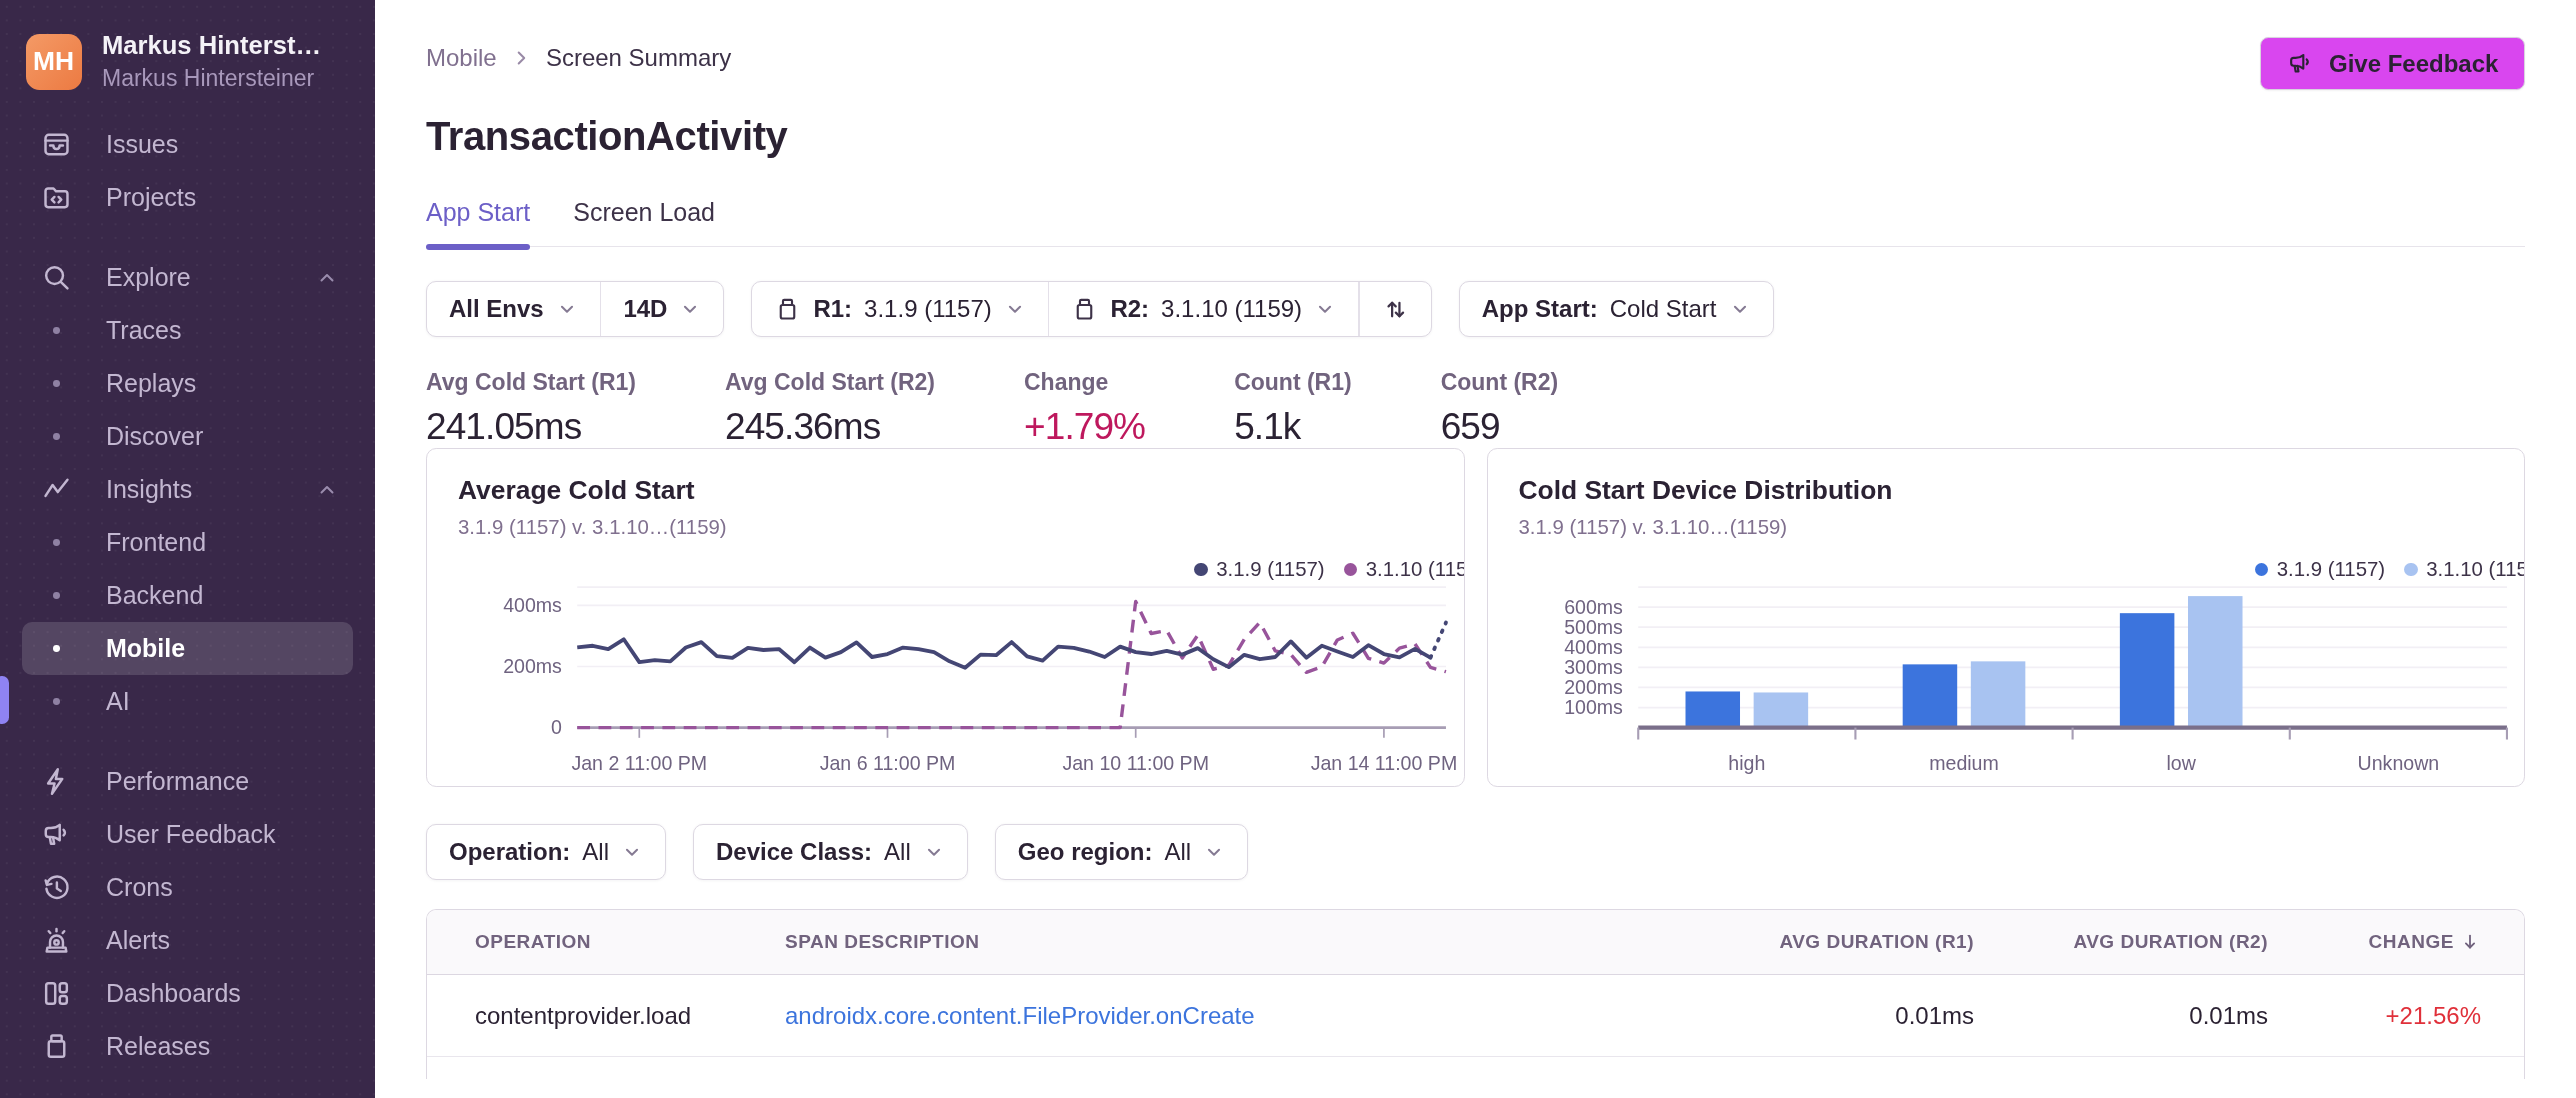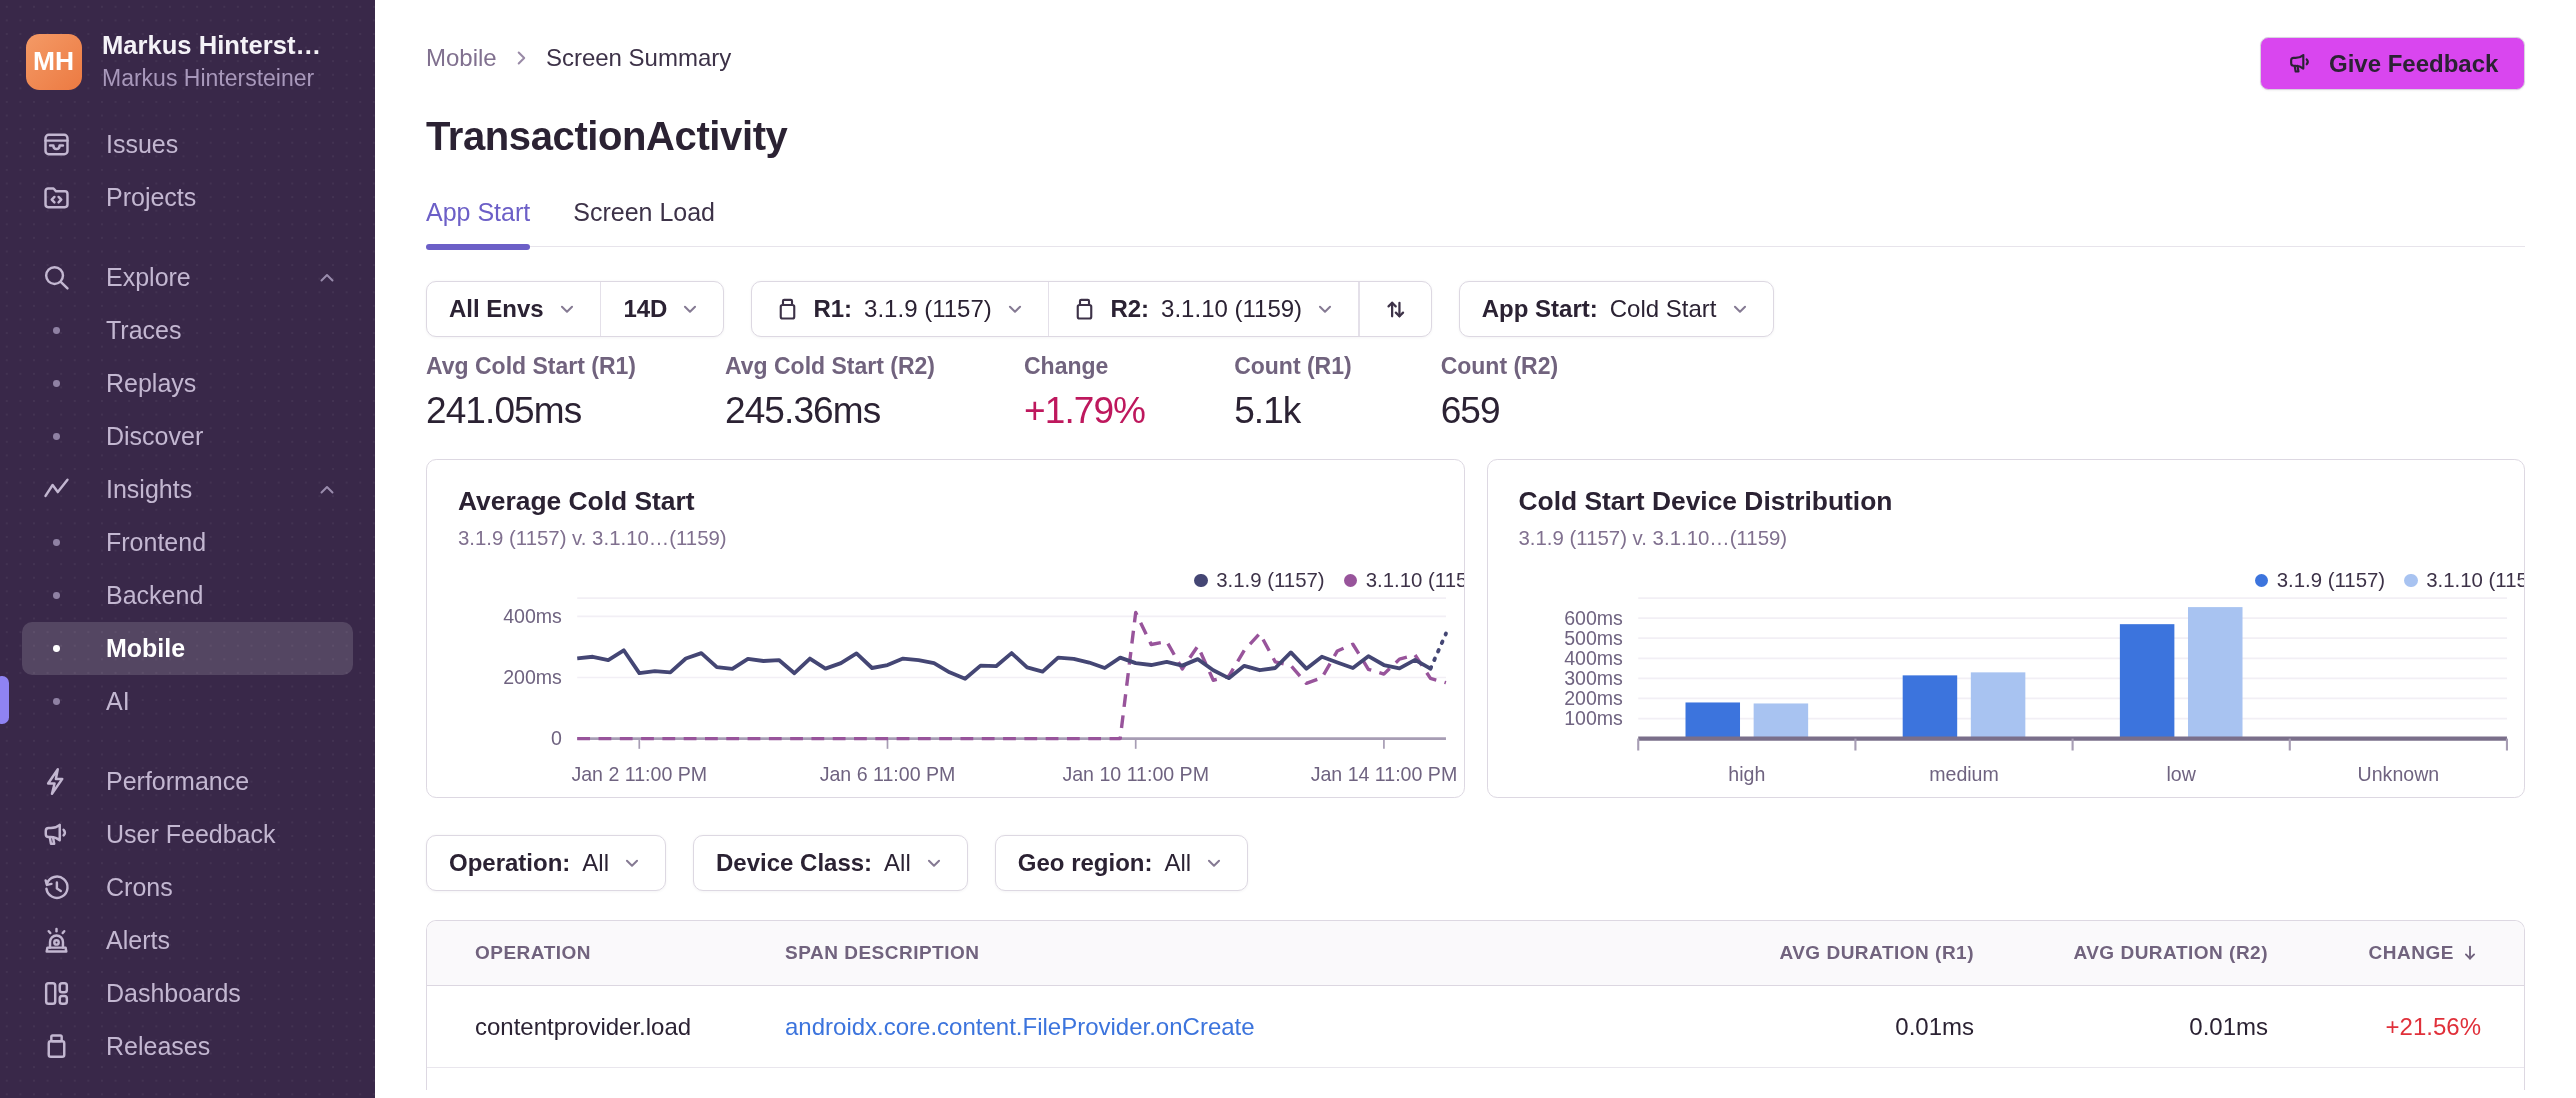--- a/index.html
+++ b/index.html
@@ -48,26 +48,26 @@
 
   .filter-row { display:flex; gap:27px; margin-top:34px; }
   .pill-group { display:flex; align-items:center; height:56px; background:#fff; border:1.7px solid #DDD8E2;
                 border-radius:10px; box-shadow:0 0.9px 2.6px rgba(43,34,51,0.05); }
   .pill-seg { display:flex; align-items:center; gap:12px; padding:0 22px; font-size:24px; color:#2B2233; cursor:pointer; height:100%; }
   .pill-divider { width:1.7px; height:100%; background:#E4E0E9; }
   .b { font-weight:700; }
   .chev { color:#857A93; display:flex; } .chev svg { width:22px; height:22px; }
   .pill-icon { display:flex; color:#3D3248; } .pill-icon svg { width:27px; height:27px; }
 
-  .stats { display:flex; gap:89px; margin-top:16px; }
+  .stats { display:flex; gap:89px; margin-top:32px; }
   .stat-label { font-size:23px; font-weight:600; color:#71637E; white-space:nowrap; }
   .stat-value { font-size:37px; color:#2B2233; margin-top:10.2px; letter-spacing:-0.9px; }
   .stat-value.negative { color:#be185d; }
 
-  .charts { display:flex; gap:22px; margin-top:27px; }
+  .charts { display:flex; gap:22px; }
   .card { flex:1; height:339px; background:#fff; border:1.7px solid #DDD8E2; border-radius:10.2px;
           padding:25.6px 0 0 31px; position:relative; overflow:hidden; }
   .card-title { font-size:26.4px; font-weight:700; color:#2B2233; }
   .card-sub { font-size:20.4px; color:#80708F; margin-top:10.2px; }
   .legend { position:absolute; top:109px; right:-22px; display:flex; gap:19px; align-items:center;
             font-size:20.4px; color:#3D3248; white-space:nowrap; }
   .legend-item { display:flex; align-items:center; gap:8.5px; }
   .legend-dot { width:13.6px; height:13.6px; border-radius:50%; flex:none; }
   .chart-svg { position:absolute; left:31px; bottom:3.4px; }
 

